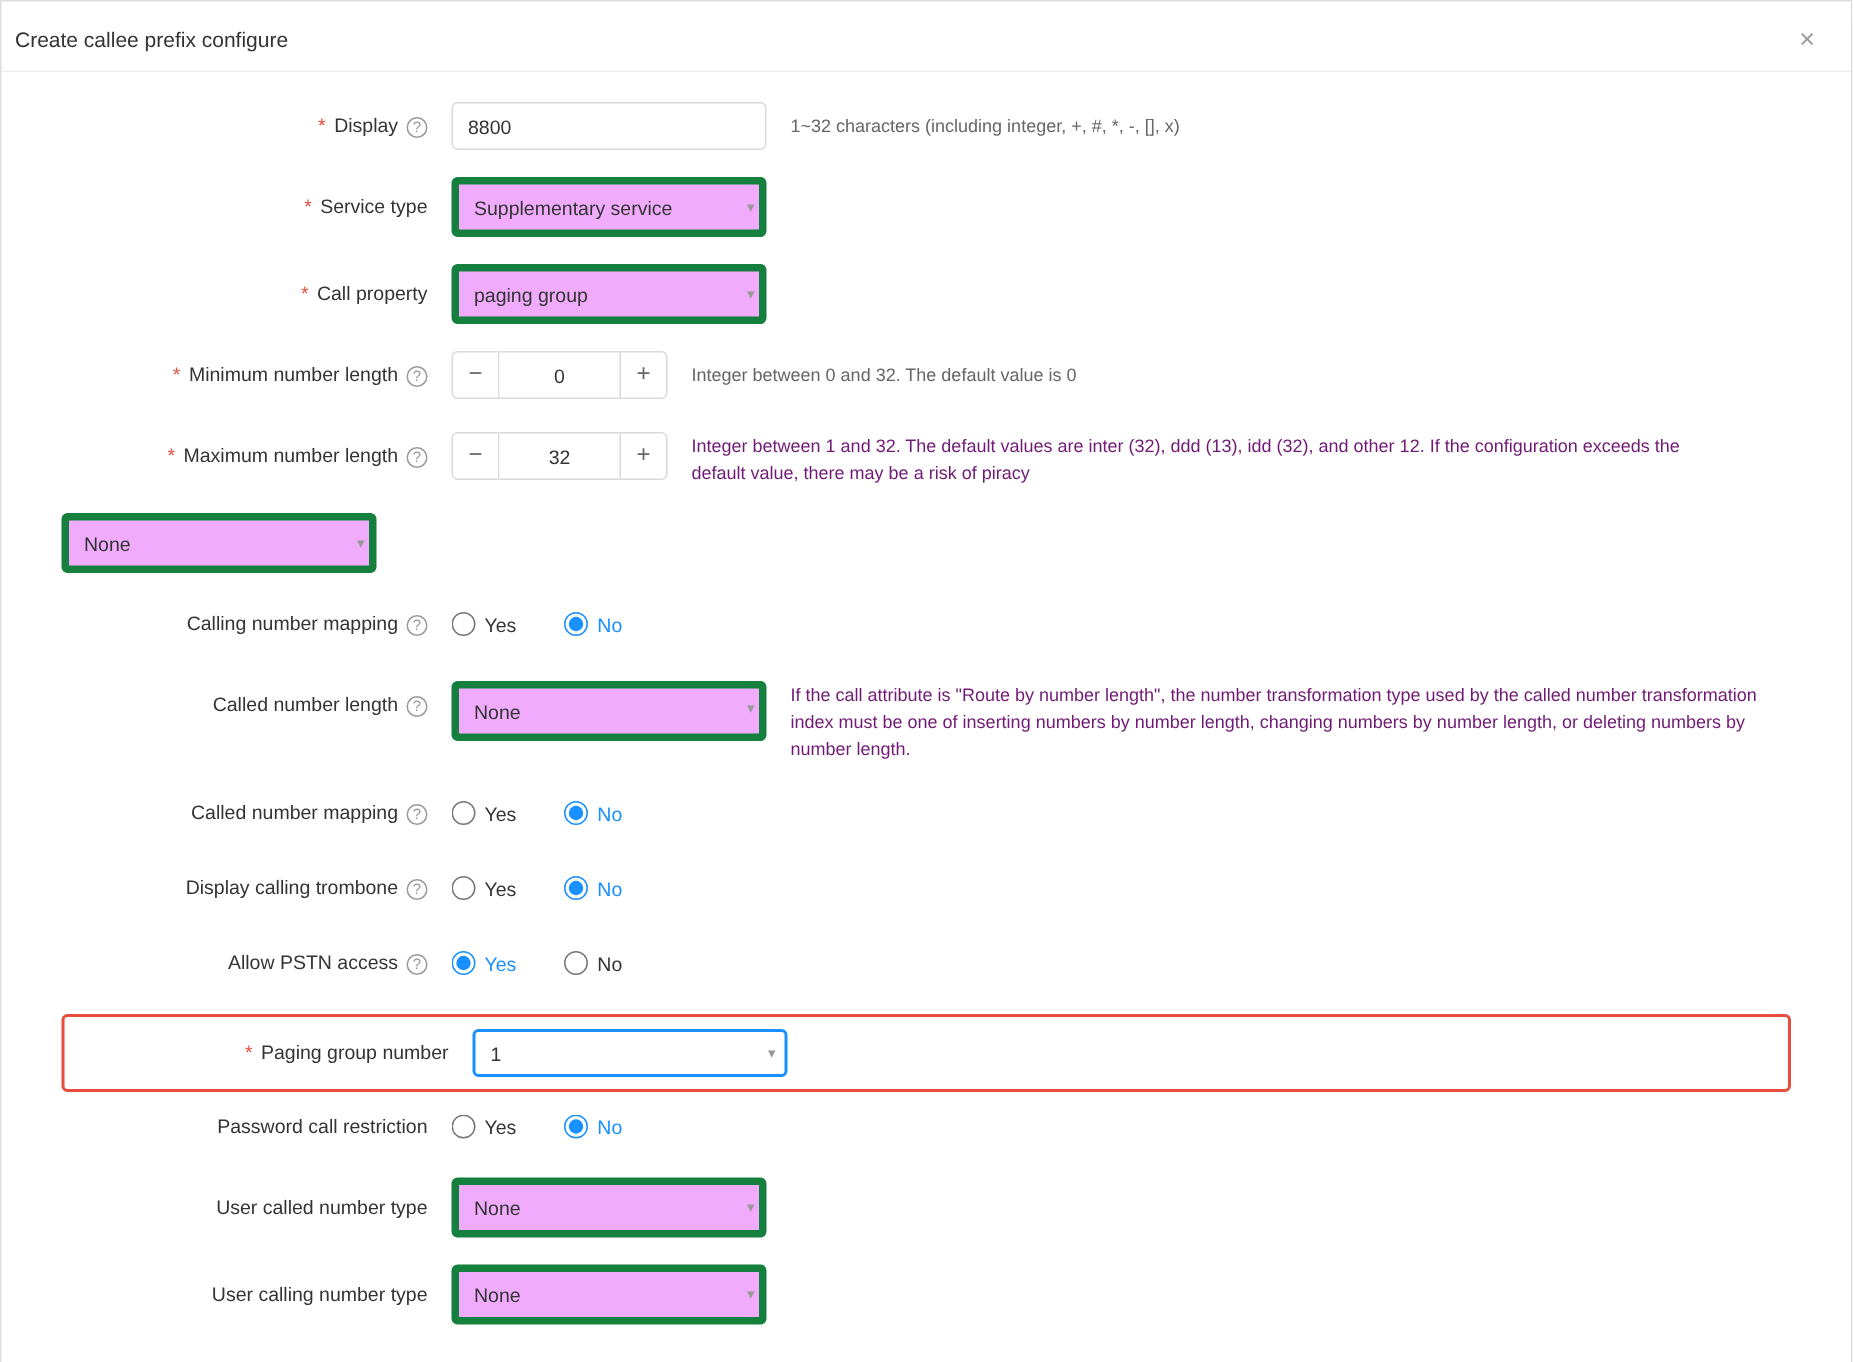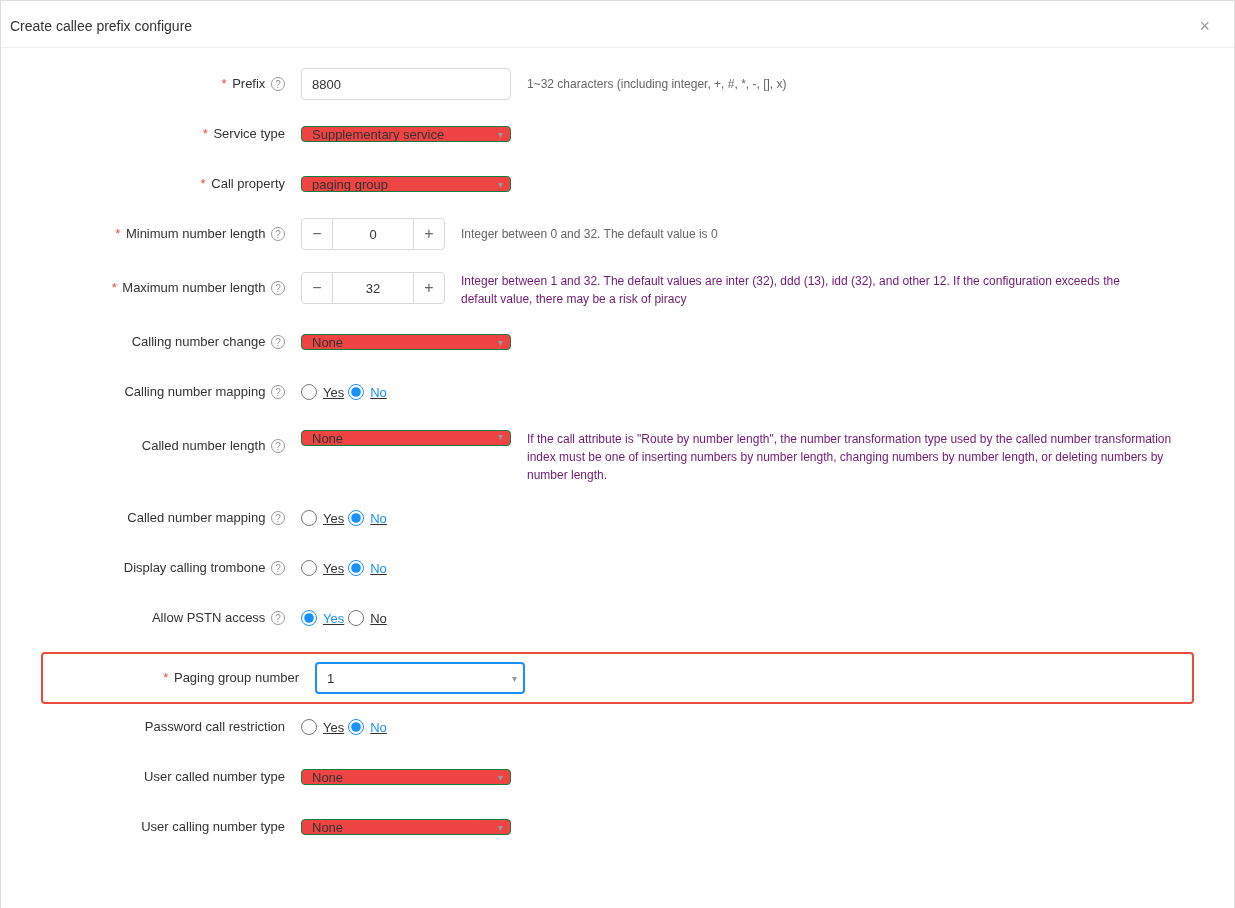--- a/index.html
+++ b/index.html
@@ -99,27 +99,27 @@
       font-size: 13px;
       outline: none;
       color: #333;
     }
     .select-wrap {
       position: relative;
       display: inline-block;
     }
     .select-input {
       width: 210px;
-      height: 16px;
-      border: 1px solid #15803d;
+      height: 40px;
+      border: 5px solid #15803d;
       border-radius: 4px;
       padding: 0 28px 0 10px;
       font-size: 13px;
       appearance: none;
-      background: #ef4444;
+      background: #f0abfc;
       color: #333;
       cursor: pointer;
       outline: none;
     }
     .select-arrow {
       position: absolute;
       right: 8px;
       top: 50%;
       transform: translateY(-50%);
       pointer-events: none;
@@ -157,23 +157,22 @@
       border-left: none;
       border-right: none;
       text-align: center;
       font-size: 13px;
       color: #333;
       outline: none;
     }
     .radio-group {
       display: flex;
       align-items: center;
-      gap: 4px;
+      gap: 32px;
       height: 32px;
-      text-decoration: underline;
     }
     .radio-label {
       display: flex;
       align-items: center;
       gap: 6px;
       cursor: pointer;
       font-size: 13px;
     }
     .radio-input {
       width: 16px;
@@ -214,21 +213,21 @@
   <div class="dialog-header">
     <span class="dialog-title">Create callee prefix configure</span>
     <button class="close-btn">×</button>
   </div>
 
   <div class="dialog-body">
 
     <div class="form-row">
       <div class="label-col">
         <span class="required">*</span>
-        <span>Prefix</span>
+        <span>Display</span>
         <i class="help-icon">?</i>
       </div>
       <div class="input-col">
         <input type="text" class="text-input" value="8800" style="">
       </div>
       <div class="note-col">1~32 characters (including integer, +, #, *, -, [], x)</div>
     </div>
 
     <div class="form-row">
       <div class="label-col">
@@ -284,24 +283,20 @@
         <button class="num-btn">−</button>
         <input type="text" class="num-value" value="32" style="">
         <button class="num-btn">+</button>
       </div>
       <div class="note-col red" style="max-width:660px; padding-top:4px;">
         Integer between 1 and 32. The default values are inter (32), ddd (13), idd (32), and other 12. If the configuration exceeds the default value, there may be a risk of piracy
       </div>
     </div>
 
     <div class="form-row">
-      <div class="label-col">
-        <span>Calling number change</span>
-        <i class="help-icon">?</i>
-      </div>
       <div class="input-col select-wrap">
         <select class="select-input">
           <option>None</option>
         </select>
         <span class="select-arrow">▾</span>
       </div>
     </div>
 
     <div class="form-row">
       <div class="label-col">

